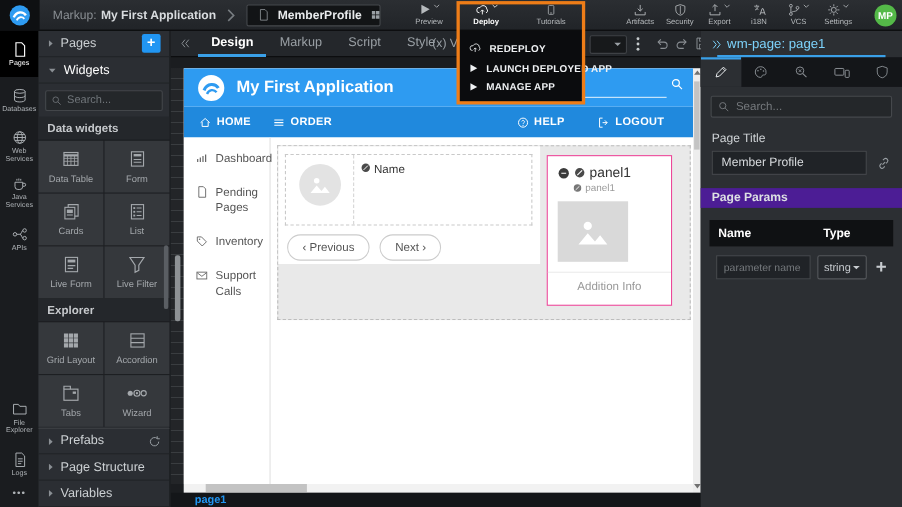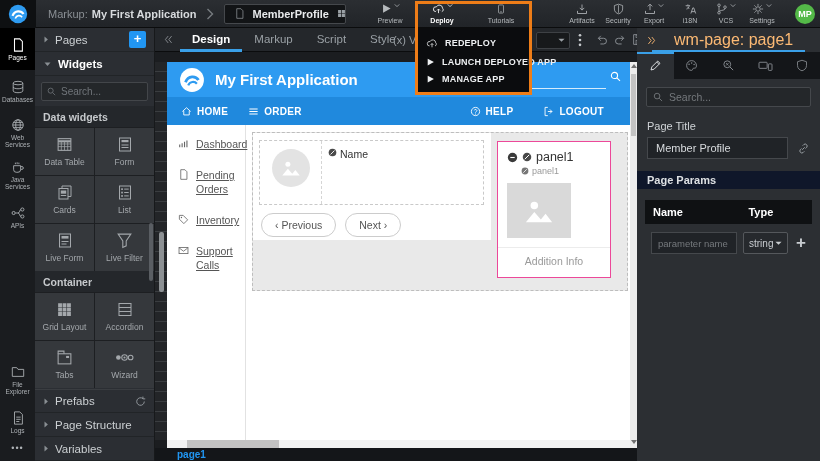--- a/index.html
+++ b/index.html
@@ -28,21 +28,21 @@
   .tb-right { position:absolute; right:42px; top:0; height:28px; display:flex; align-items:center; gap:4px; }
   .tb-right .tb-item { position:static; width:32px; }
   .avatar { position:absolute; right:5px; top:4px; width:20px; height:20px; border-radius:50%;
             background:#54b948; color:#fff; font-size:9px; font-weight:bold;
             display:flex; align-items:center; justify-content:center; z-index:6; }
 
   
   .deploy-menu { position:absolute; left:417px; top:28px; width:112px; height:66px;
                  background:#0b0c0e; z-index:49; display:flex; flex-direction:column;
                  justify-content:space-evenly; padding:3px 0; }
-  .dm-item { display:flex; gap:7px; padding:0 9px; color:#eef0f2;
+  .dm-item { display:flex; align-items:center; gap:7px; padding:0 9px; color:#eef0f2;
              font-size:9px; font-weight:bold; letter-spacing:.2px; white-space:nowrap; }
   .orange-box { position:absolute; left:415px; top:1px; width:117px; height:94px;
                 border:3px solid #ee7d18; z-index:50; pointer-events:none; }
 
   
   .toolbar2 { position:absolute; left:155px; top:28px; width:482px; height:24px;
               background:#24272b; border-bottom:1px solid #0b0c0d; display:flex; align-items:center; z-index:4; }
   .t2-collapse { margin:0 6px 0 8px; color:#8a8f94; }
   .t2tab { padding:0 12px; height:24px; line-height:23px; font-size:11.5px; color:#9aa0a5; }
   .t2tab.active { color:#ffffff; box-shadow:inset 0 -3px 0 #3aa0e8; font-weight:bold; }
@@ -95,21 +95,21 @@
   .canvas { position:absolute; left:12px; top:10px; width:463px; height:378px; background:#fff; overflow:hidden; }
   .app-header { position:relative; height:35px; background:#2e9bf1; display:flex; align-items:center; padding:0 12px; }
   .app-title { color:#fff; font-size:15px; font-weight:bold; margin-left:10px; }
   .hdr-search-line { position:absolute; left:353px; top:26px; width:86px; height:1px; background:rgba(255,255,255,.8); }
   .hdr-search-ic { position:absolute; right:9px; top:9px; color:#fff; }
   .app-nav { height:28px; background:#2089dd; display:flex; align-items:center; padding:0 14px; gap:20px; }
   .nav-item { display:flex; align-items:center; gap:5px; color:#fff; font-size:10px; font-weight:bold; letter-spacing:.3px; }
   .nav-right { margin-left:auto; display:flex; gap:30px; padding-right:12px; }
   .app-body { position:relative; height:315px; background:#fff; }
   .app-side { position:absolute; left:0; top:0; width:79px; height:100%; border-right:1px solid #e2e2e2; padding-top:12px; }
-  .as-item { display:flex; gap:7px; color:#555; font-size:10.5px; line-height:14px; padding:0 4px 0 11px; margin-bottom:17px;text-decoration:underline; }
+  .as-item { display:flex; gap:7px; color:#555; font-size:10.5px; line-height:14px; padding:0 4px 0 11px; margin-bottom:17px; }
   .as-item .ic { margin-top:1px; color:#666; flex:none; }
   .gray-box { position:absolute; left:85px; top:7px; width:376px; height:159px; background:#e9e9e9; border:1px dashed #bdbdbd; }
   .white-sec { position:absolute; left:0; top:0; width:238px; height:107px; background:#fff; }
   .name-card { position:absolute; left:6px; top:7px; width:225px; height:65px; background:#fff;
                border:1px dashed #c9c9c9; display:flex; }
   .nc-left { width:62px; border-right:1px dashed #d5d5d5; display:flex; align-items:flex-start; justify-content:center; padding-top:8px; }
   .avatar-ph { width:38px; height:38px; border-radius:50%; background:#e3e3e3; display:flex; align-items:center; justify-content:center; color:#fff; }
   .nc-main { flex:1; padding:7px 6px; display:flex; gap:3px; align-items:flex-start; }
   .nc-name { color:#333; font-size:10.5px; }
   .slash { color:#4a4a4a; }
@@ -129,36 +129,36 @@
   .varr { width:0; height:0; border-left:3px solid transparent; border-right:3px solid transparent; margin:2px auto; }
   .varr.up { border-bottom:4px solid #707070; }
   .varr.down { border-top:4px solid #707070; position:absolute; bottom:2px; left:0; right:0; }
   .vthumb { position:absolute; left:1px; top:12px; width:5px; height:62px; background:#c3c3c3; }
   .canvas-bottombar { position:absolute; left:0; top:396px; width:482px; height:13px; background:#141619;
                       display:flex; align-items:center; }
   .cb-label { color:#2196f3; font-size:10px; font-weight:bold; margin-left:22px; }
 
   
   .rpanel { position:absolute; left:637px; top:28px; width:183px; height:433px; background:#2c2f33; z-index:4; }
-  .rp-header { position:relative; height:24px; display:flex; align-items:center; gap:17px; padding:0 9px;
-               color:#fdba74; font-size:16px; }
+  .rp-header { position:relative; height:24px; display:flex; align-items:center; gap:4px; padding:0 9px;
+               color:#7dd3fc; font-size:12px; }
   .rp-header .blue-line { position:absolute; left:15px; right:15px; bottom:0; height:2px; background:#3aa0e8; }
   .rp-tabs { height:27px; background:#141619; display:flex; }
   .rp-tab { flex:1; display:flex; align-items:center; justify-content:center; color:#8a8f94; }
   .rp-tab.active { background:#2c2f33; box-shadow:inset 0 2px 0 #3aa0e8; color:#eceff1; }
   .rp-search { margin:8px 9px 6px; height:20px; background:#24272a; border:1px solid #45484c; border-radius:2px;
                display:flex; align-items:center; gap:6px; padding:0 6px; color:#75797d; }
   .rp-search input { flex:1; min-width:0; border:none; background:transparent; color:#c8ccd0; font-size:10.5px; }
   .rp-search input::placeholder { color:#75797d; }
   .rp-label { padding:7px 10px 5px; color:#cfd3d6; font-size:11px; }
   .rp-titlerow { display:flex; align-items:center; gap:9px; padding:0 10px;border-radius:11px; }
   .rp-input { flex:1; min-width:0; height:22px; background:#202327; border:1px solid #45484c;
               color:#d8dbde; font-size:11px; padding:0 8px; }
   .rp-link { color:#9aa0a5; }
-  .rp-section { margin-top:12px; height:18px; background:#0f172a; color:#dde0e3; font-size:11px;
+  .rp-section { margin-top:12px; height:18px; background:#4c1d95; color:#dde0e3; font-size:11px;
                 font-weight:bold; display:flex; align-items:center; padding:0 10px; }
   .rp-table { margin:11px 8px 0; }
   .rpt-head { display:flex; background:#0f1113; height:24px; align-items:center; }
   .rpt-head .c1 { flex:1.5; padding-left:8px; color:#fff; font-size:11px; font-weight:bold; }
   .rpt-head .c2 { flex:1; color:#fff; font-size:11px; font-weight:bold; }
   .rpt-row { display:flex; align-items:center; gap:6px; padding:8px 4px 8px 6px; }
   .param-input { width:86px; height:22px; background:#202327; border:1px solid #45484c;
                  color:#c8ccd0; font-size:9.5px; padding:0 6px; }
   .param-input::placeholder { color:#75797d; }
   .type-select { width:50px; height:22px; background:#26292d; border:1px solid #55585c; border-radius:2px;
@@ -457,21 +457,21 @@
         </span>
       <span>Pages</span>
       <span class="add-btn">+</span>
     </div>
     <div class="wp-row">
       <span class="caret">
           <svg width="9" height="6" viewBox="0 0 10 8">
             <path d="M1 2l4 4.5L9 2z" fill="currentColor"></path>
           </svg>
         </span>
-      <span style="color:#fff;font-weight:bold;">Widgets</span>
+      <span style="color:#fff;">Widgets</span>
     </div>
     <div class="wp-search">
       <span>
           <svg width="9" height="9" viewBox="0 0 16 16">
             <circle cx="6.5" cy="6.5" r="4.5" stroke="currentColor" stroke-width="1.4" fill="none"></circle>
             <path d="M10 10l4.5 4.5" stroke="currentColor" stroke-width="1.4"></path>
           </svg>
         </span>
       <input type="text" placeholder="Search..." style="">
     </div>
@@ -532,21 +532,21 @@
       </div>
       <div class="wp-tile">
         <span>
             <svg width="17" height="17" viewBox="0 0 16 16">
               <path d="M2 2h12L9.6 8.5V13l-3.2 1.6V8.5z" stroke="currentColor" fill="none"></path>
             </svg>
           </span>
         <span>Live Filter</span>
       </div>
     </div>
-    <div class="wp-header">Container</div>
+    <div class="wp-header">Explorer</div>
     <div class="wp-grid">
       <div class="wp-tile">
         <span>
             <svg width="17" height="17" viewBox="0 0 16 16">
               <path d="M2 2h3.6v3.6H2zM6.2 2h3.6v3.6H6.2zM10.4 2H14v3.6h-3.6zM2 6.2h3.6v3.6H2zM6.2 6.2h3.6v3.6H6.2zM10.4 6.2H14v3.6h-3.6zM2 10.4h3.6V14H2zM6.2 10.4h3.6V14H6.2zM10.4 10.4H14V14h-3.6z" fill="currentColor"></path>
             </svg>
           </span>
         <span>Grid Layout</span>
       </div>
       <div class="wp-tile">
@@ -687,21 +687,21 @@
                 </svg>
               </span>
             <span>Dashboard</span>
           </div>
           <div class="as-item">
             <span class="ic">
                 <svg width="11" height="11" viewBox="0 0 16 16">
                   <path d="M4 1h6l3 3v11H4z" fill="none" stroke="currentColor" stroke-width="1.2"></path>
                 </svg>
               </span>
-            <span>Pending Orders</span>
+            <span>Pending Pages</span>
           </div>
           <div class="as-item">
             <span class="ic">
                 <svg width="11" height="11" viewBox="0 0 16 16">
                   <path d="M2 2h5.5L14 8.5 8.5 14 2 7.5z" stroke="currentColor" stroke-width="1.2" fill="none"></path>
                   <circle cx="5" cy="5" r="1" fill="currentColor"></circle>
                 </svg>
               </span>
             <span>Inventory</span>
           </div>

